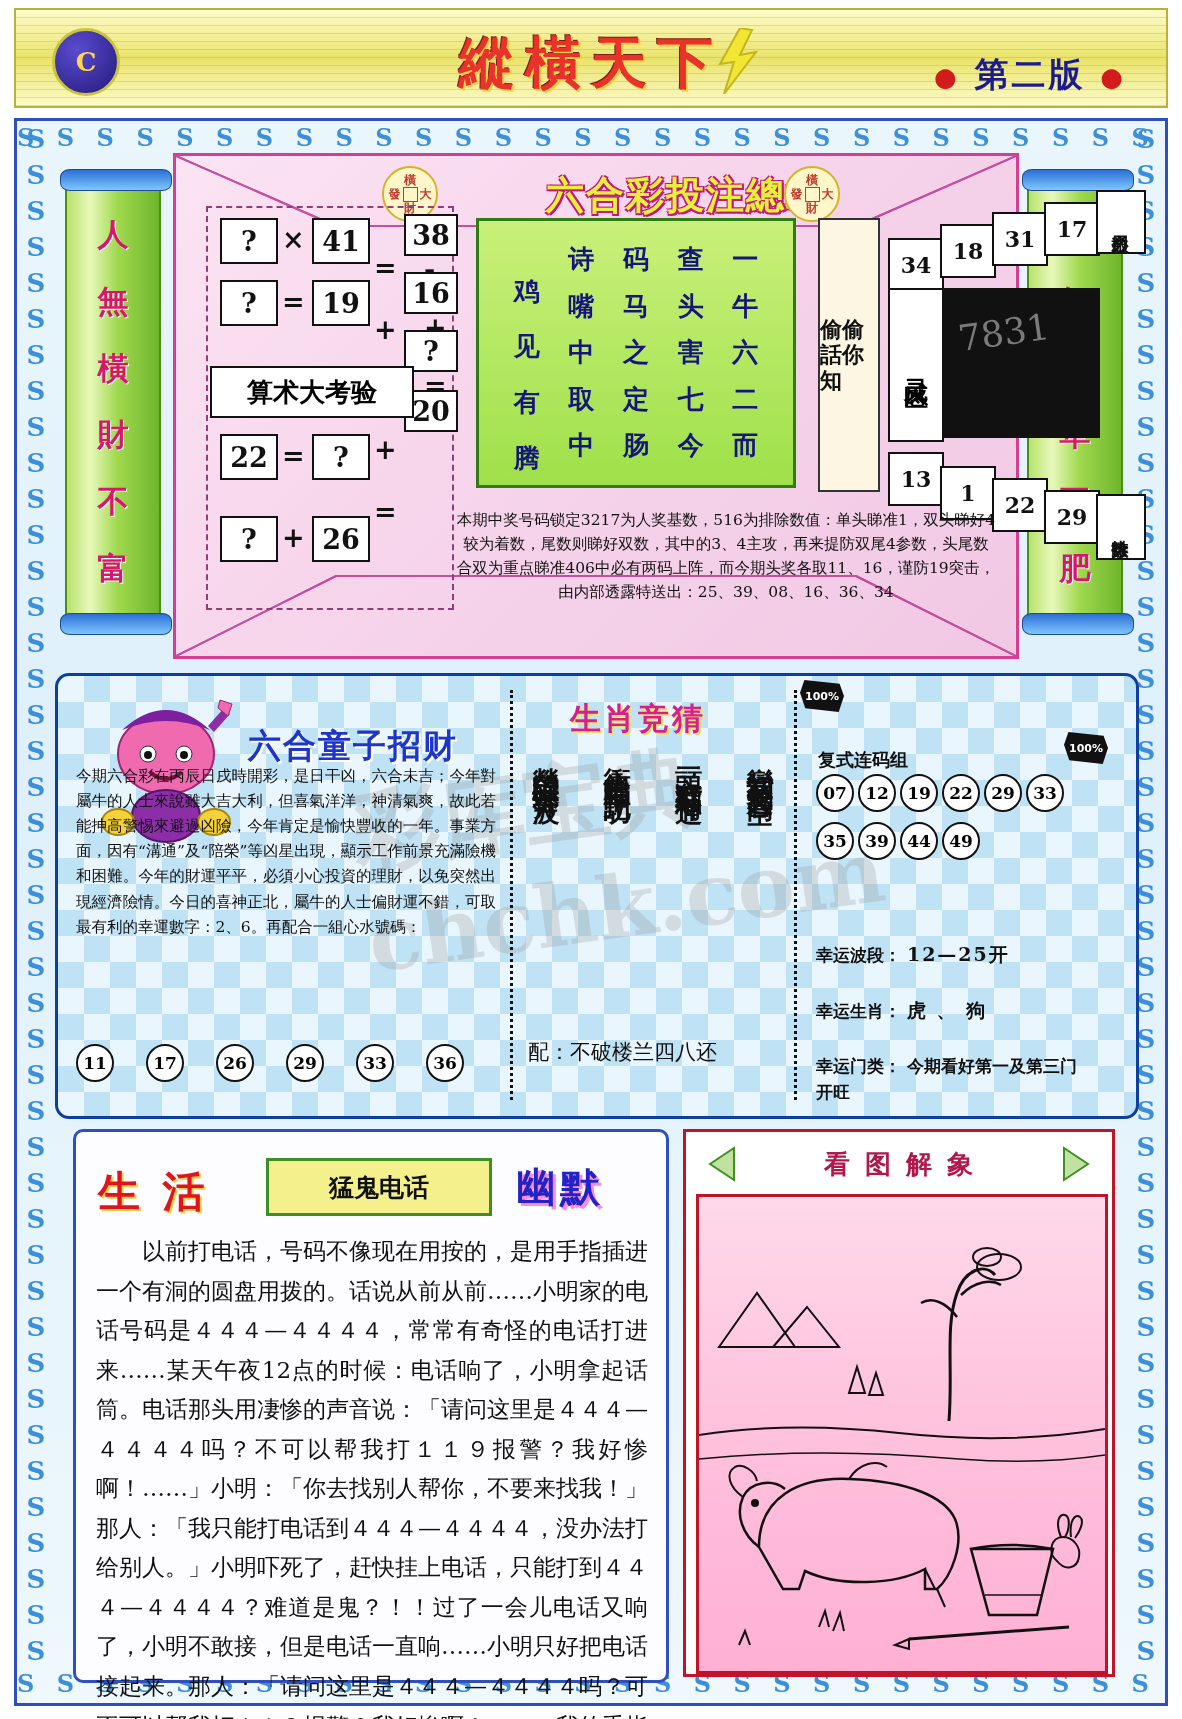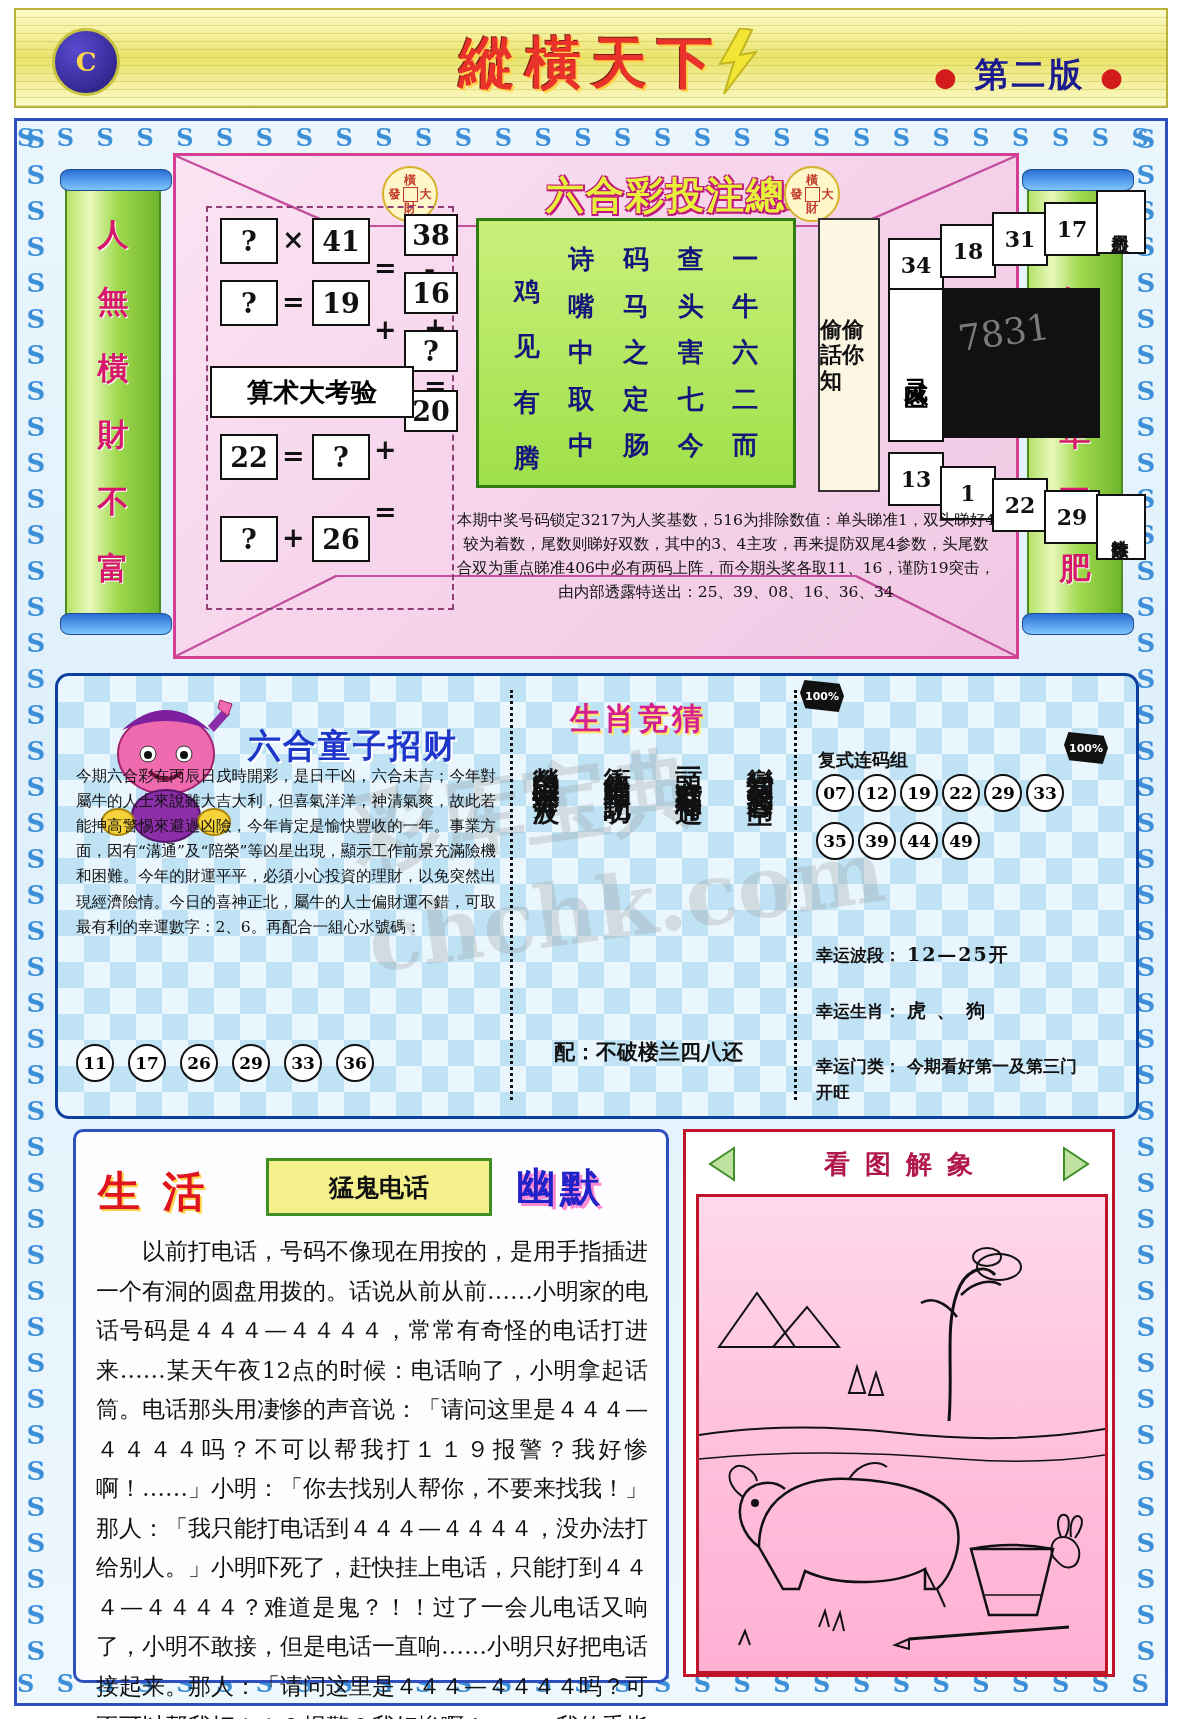--- a/index.html
+++ b/index.html
@@ -185,21 +185,21 @@
   .t1-title{
     position:absolute;left:190px;top:48px;
     font-family:"DejaVu Serif","Liberation Serif",serif;font-size:33px;font-weight:bold;
     color:#1d35c8;text-shadow:2px 2px 0 #fff;letter-spacing:2px;
   }
   .t1-body{
     position:absolute;left:18px;top:88px;width:420px;height:270px;
     font-family:"DejaVu Serif","Liberation Serif",serif;font-size:15.5px;line-height:1.62;color:#111;
     text-align:justify;
   }
-  .balls{position:absolute;left:18px;top:368px;width:420px;display:flex;gap:14px;}
+  .balls{position:absolute;left:18px;top:368px;width:420px;display:flex;gap:32px;}
   .ball{
     width:34px;height:34px;border-radius:50%;border:2px solid #111;background:#fff;
     display:flex;align-items:center;justify-content:center;
     font-family:"DejaVu Serif","Liberation Serif",serif;font-size:17px;font-weight:bold;
   }
   .dotline{position:absolute;top:14px;height:410px;border-left:3px dotted #111;}
 
   .sx-title{
     position:absolute;left:512px;top:22px;
     font-family:"DejaVu Serif","Liberation Serif",serif;font-size:31px;font-weight:bold;
@@ -208,22 +208,22 @@
   .sx-cols{
     position:absolute;left:470px;top:70px;width:250px;height:280px;
     display:flex;flex-direction:row-reverse;justify-content:space-between;
   }
   .vcol{
     writing-mode:vertical-rl;
     font-family:"DejaVu Serif","Liberation Serif",serif;font-size:27px;font-weight:bold;color:#111;
     letter-spacing:5px;
   }
   .sx-foot{
-    position:absolute;left:496px;top:362px;width:270px;
-    font-family:"DejaVu Serif","Liberation Serif",serif;font-size:21px;font-weight:bold;color:#111;
+    position:absolute;left:470px;top:362px;width:270px;
+    font-family:"DejaVu Serif","Liberation Serif",serif;font-size:21px;font-weight:normal;color:#111;
   }
 
   .dd-title{
     position:absolute;left:782px;top:16px;width:210px;height:46px;
     border:3px solid #111;background:#fff;
     display:flex;align-items:center;justify-content:center;
     font-family:"DejaVu Serif","Liberation Serif",serif;font-size:27px;font-weight:bold;letter-spacing:2px;
   }
   .burst{
     position:absolute;width:44px;height:32px;background:#111;color:#fff;

